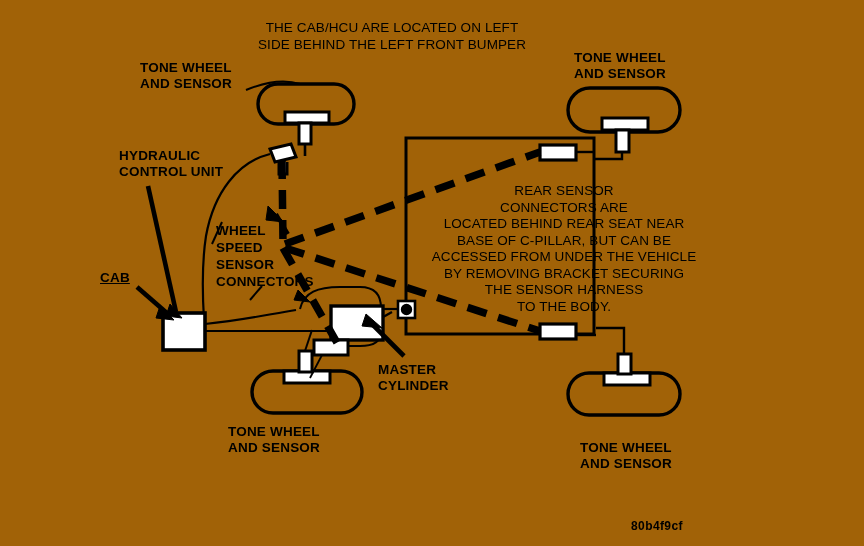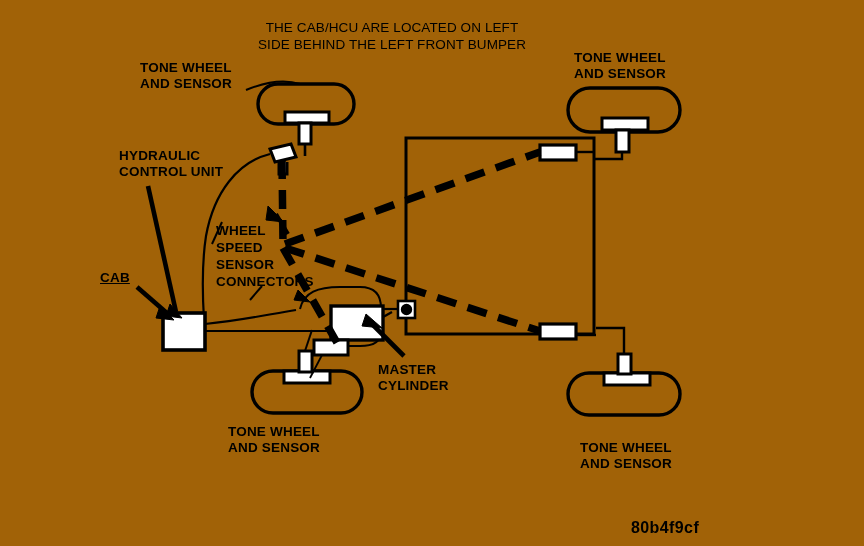--- a/index.html
+++ b/index.html
@@ -6,21 +6,21 @@
   body{width:864px;height:546px;overflow:hidden;
        font-family:"Liberation Sans","DejaVu Sans",sans-serif;}
   #stage{position:relative;width:864px;height:546px;background:#a16207;}
   svg#art{position:absolute;left:0;top:0;width:864px;height:546px;}
   .lbl{position:absolute;color:#000;font-weight:bold;font-size:13.5px;
        line-height:16px;letter-spacing:.2px;white-space:pre;}
   .lbl.l{text-align:left;}
   .note{position:absolute;color:#000;font-size:13.5px;line-height:16.5px;
         white-space:pre;letter-spacing:.1px;}
   .note.c{text-align:center;}
-  .code{position:absolute;color:#000;font-size:16px;font-weight:bold;
+  .code{position:absolute;color:#000;font-size:12px;font-weight:bold;
         letter-spacing:.4px;}
 </style>
 </head>
 <body>
 
 <div id="stage">
 
   <svg id="art" viewBox="0 0 864 546">
     <g fill="none" stroke="#000" stroke-linecap="butt" stroke-linejoin="miter">
 
@@ -115,20 +115,28 @@
   <div class="lbl l" style="left:100px;top:270px;width:60px;text-decoration:underline;">CAB</div>
 
   <div class="lbl l" style="left:378px;top:362px;width:130px;">MASTER
 CYLINDER</div>
 
   <div class="lbl l" style="left:216px;top:222px;width:130px;line-height:17px;">WHEEL
 SPEED
 SENSOR
 CONNECTORS</div>
 
+  <div class="note c" style="left:414px;top:183px;width:300px;">REAR SENSOR
+CONNECTORS ARE
+LOCATED BEHIND REAR SEAT NEAR
+BASE OF C-PILLAR, BUT CAN BE
+ACCESSED FROM UNDER THE VEHICLE
+BY REMOVING BRACKET SECURING
+THE SENSOR HARNESS
+TO THE BODY.</div>
 
   <div class="lbl l" style="left:228px;top:424px;width:150px;">TONE WHEEL
 AND SENSOR</div>
 
   <div class="lbl l" style="left:580px;top:440px;width:150px;">TONE WHEEL
 AND SENSOR</div>
 
 
   <div class="code" style="left:631px;top:519px;">80b4f9cf</div>
 

